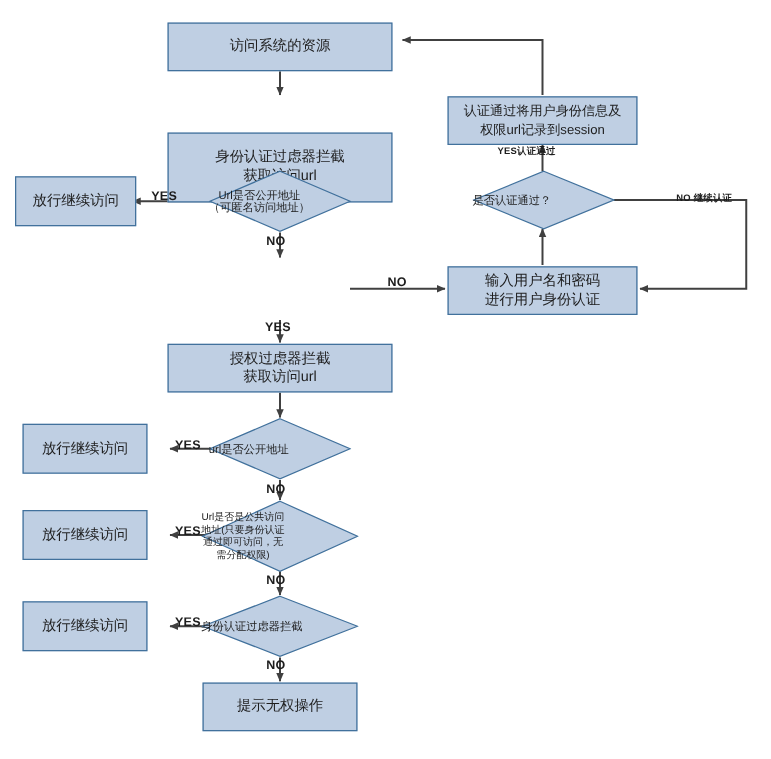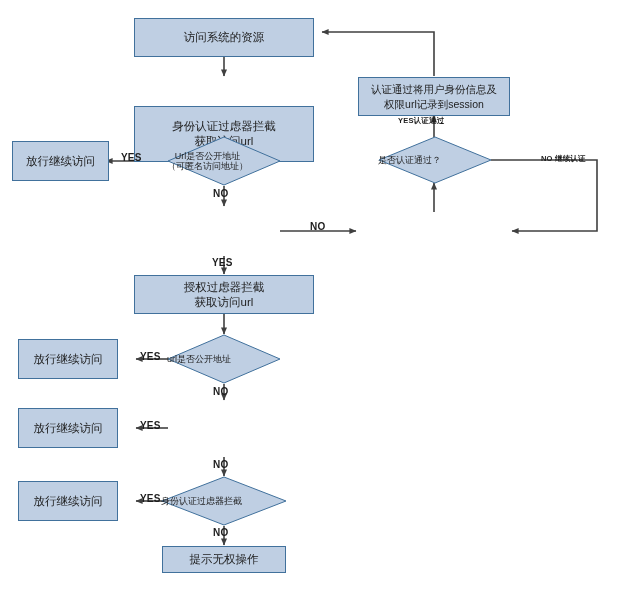--- a/index.html
+++ b/index.html
@@ -151,41 +151,47 @@
     <span class="txt">
       <span>认证通过将用户身份信息及</span><br>
       <span>权限url记录到session</span>
     </span>
   </div>
 
   <div class="node proc" style="left:12px;top:141px;width:97px;height:40px;">
     <span class="txt">放行继续访问</span>
   </div>
 
+  <div class="node proc" style="left:358px;top:213px;width:152px;height:39px;">
+    <span class="txt">
+      <span>输入用户名和密码</span><br>
+      <span>进行用户身份认证</span>
+    </span>
+  </div>
 
   <div class="node proc" style="left:134px;top:275px;width:180px;height:39px;">
     <span class="txt">
       <span>授权过虑器拦截</span><br>
       <span>获取访问url</span>
     </span>
   </div>
 
   <div class="node proc" style="left:18px;top:339px;width:100px;height:40px;">
     <span class="txt">放行继续访问</span>
   </div>
 
   <div class="node proc" style="left:18px;top:408px;width:100px;height:40px;">
     <span class="txt">放行继续访问</span>
   </div>
 
   <div class="node proc" style="left:18px;top:481px;width:100px;height:40px;">
     <span class="txt">放行继续访问</span>
   </div>
 
-  <div class="node proc" style="left:162px;top:546px;width:124px;height:27px;">
+  <div class="node proc" style="left:162px;top:546px;width:124px;height:39px;">
     <span class="txt">提示无权操作</span>
   </div>
 
   <div class="dec-wrap" style="left:167px;top:136px;width:114px;height:50px;">
     <svg width="114" height="50" viewBox="0 0 114 50" xmlns="http://www.w3.org/2000/svg">
       <polygon points="57,1 113,25 57,49 1,25" fill="#bfcfe3" stroke="#41719c" stroke-width="1"></polygon>
     </svg>
     <div class="dec-label small">
       <span>
         <span>Url是否公开地址</span><br>
@@ -202,20 +208,33 @@
   </div>
 
 
   <div class="dec-wrap" style="left:167px;top:334px;width:114px;height:50px;">
     <svg width="114" height="50" viewBox="0 0 114 50" xmlns="http://www.w3.org/2000/svg">
       <polygon points="57,1 113,25 57,49 1,25" fill="#bfcfe3" stroke="#41719c" stroke-width="1"></polygon>
     </svg>
     <div class="dec-label small">url是否公开地址</div>
   </div>
 
+  <div class="dec-wrap" style="left:161px;top:400px;width:126px;height:58px;">
+    <svg width="126" height="58" viewBox="0 0 126 58" xmlns="http://www.w3.org/2000/svg">
+      <polygon points="63,1 125,29 63,57 1,29" fill="#bfcfe3" stroke="#41719c" stroke-width="1"></polygon>
+    </svg>
+    <div class="dec-label" style="font-size:8px;line-height:10px;">
+      <span>
+        <span>Url是否是公共访问</span><br>
+        <span>地址(只要身份认证</span><br>
+        <span>通过即可访问，无</span><br>
+        <span>需分配权限)</span>
+      </span>
+    </div>
+  </div>
 
   <div class="dec-wrap" style="left:161px;top:476px;width:126px;height:50px;">
     <svg width="126" height="50" viewBox="0 0 126 50" xmlns="http://www.w3.org/2000/svg">
       <polygon points="63,1 125,25 63,49 1,25" fill="#bfcfe3" stroke="#41719c" stroke-width="1"></polygon>
     </svg>
     <div class="dec-label small">身份认证过虑器拦截</div>
   </div>
 
   <div class="edge-label" style="left:121px;top:152px;">YES</div>
 

